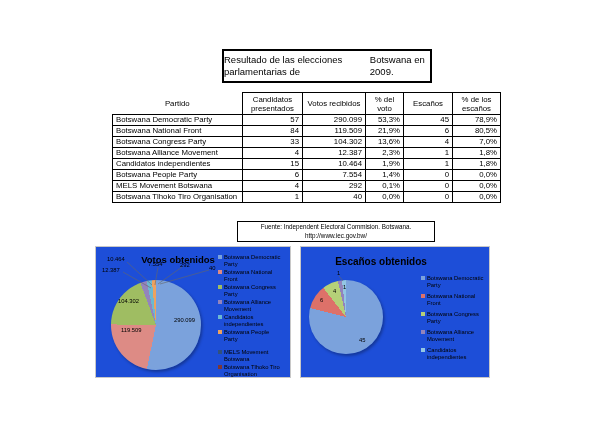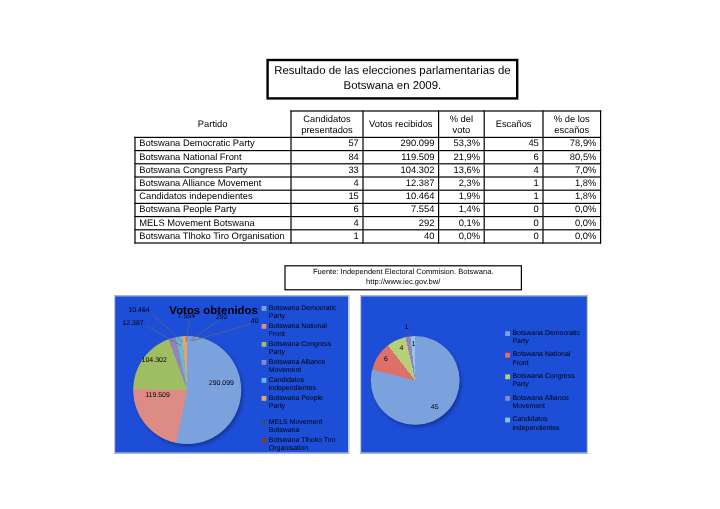--- a/index.html
+++ b/index.html
@@ -1,21 +1,21 @@
 <!DOCTYPE html>
 <html><head>
 <meta charset="utf-8">
 <style>
   html,body{margin:0;padding:0;background:#fff;}
   #page{position:relative;width:600px;height:424px;background:#ffffff;
         font-family:"Liberation Sans",sans-serif;color:#000;overflow:hidden;}
 
   
   #title-box{position:absolute;left:222px;top:49px;width:210px;height:34px;
-    border:2px solid #000;box-sizing:border-box;display:flex;flex-direction:column;
+    border:2px solid #000;box-sizing:border-box;display:flex;flex-direction:row;
     justify-content:center;align-items:center;font-size:9.5px;line-height:12px;text-align:left;}
 
   
   #results-table{position:absolute;left:92px;top:92px;border-collapse:collapse;table-layout:fixed;margin-left:20px;}
   #results-table col.w0{width:130px}#results-table col.w1{width:60px}
   #results-table col.w2{width:63px}#results-table col.w3{width:38px}
   #results-table col.w4{width:49px}#results-table col.w5{width:48px}
   #results-table th,#results-table td{border:1px solid #000;font-size:7.8px;
     padding:0 3px;overflow:hidden;white-space:nowrap;box-sizing:border-box;}
   #results-table thead th{height:22px;font-weight:normal;text-align:center;white-space:normal;line-height:9px;padding:0 2px;}
@@ -210,20 +210,21 @@
           <span>MELS Movement Botswana</span>
         </div>
         <div class="legend-item">
           <span class="legend-swatch" style="background: rgb(126, 55, 52);"></span>
           <span>Botswana Tlhoko Tiro Organisation</span>
         </div>
       </div>
   </div>
 
   <div class="chart" id="chart-seats">
+    <div class="chart-title">Escaños obtenidos</div>
     <div class="pie" id="pie-seats" style="background: conic-gradient(rgb(123, 162, 220) 0deg, rgb(123, 162, 220) 284.211deg, rgb(221, 113, 105) 284.211deg, rgb(221, 113, 105) 322.105deg, rgb(181, 208, 120) 322.105deg, rgb(181, 208, 120) 347.368deg, rgb(147, 132, 188) 347.368deg, rgb(147, 132, 188) 353.684deg, rgb(147, 198, 227) 353.684deg, rgb(147, 198, 227) 360deg);"></div>
     <svg class="leaders" width="190" height="132">
       <line x1="38" y1="29" x2="42" y2="34"></line>
     </svg>
     <span class="dlabel" id="lb-s-bdp">45</span>
     <span class="dlabel" id="lb-s-bnf">6</span>
     <span class="dlabel" id="lb-s-bcp">4</span>
     <span class="dlabel" id="lb-s-bam">1</span>
     <span class="dlabel" id="lb-s-ind">1</span>
     <div class="legend" id="legend-seats">

